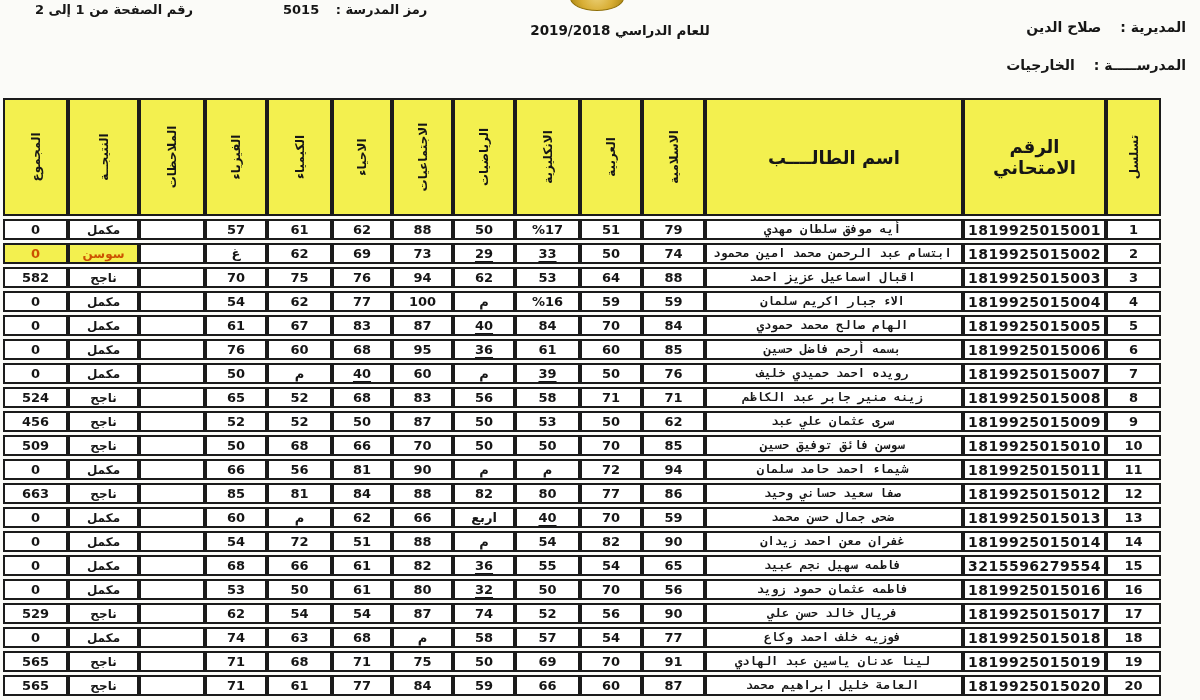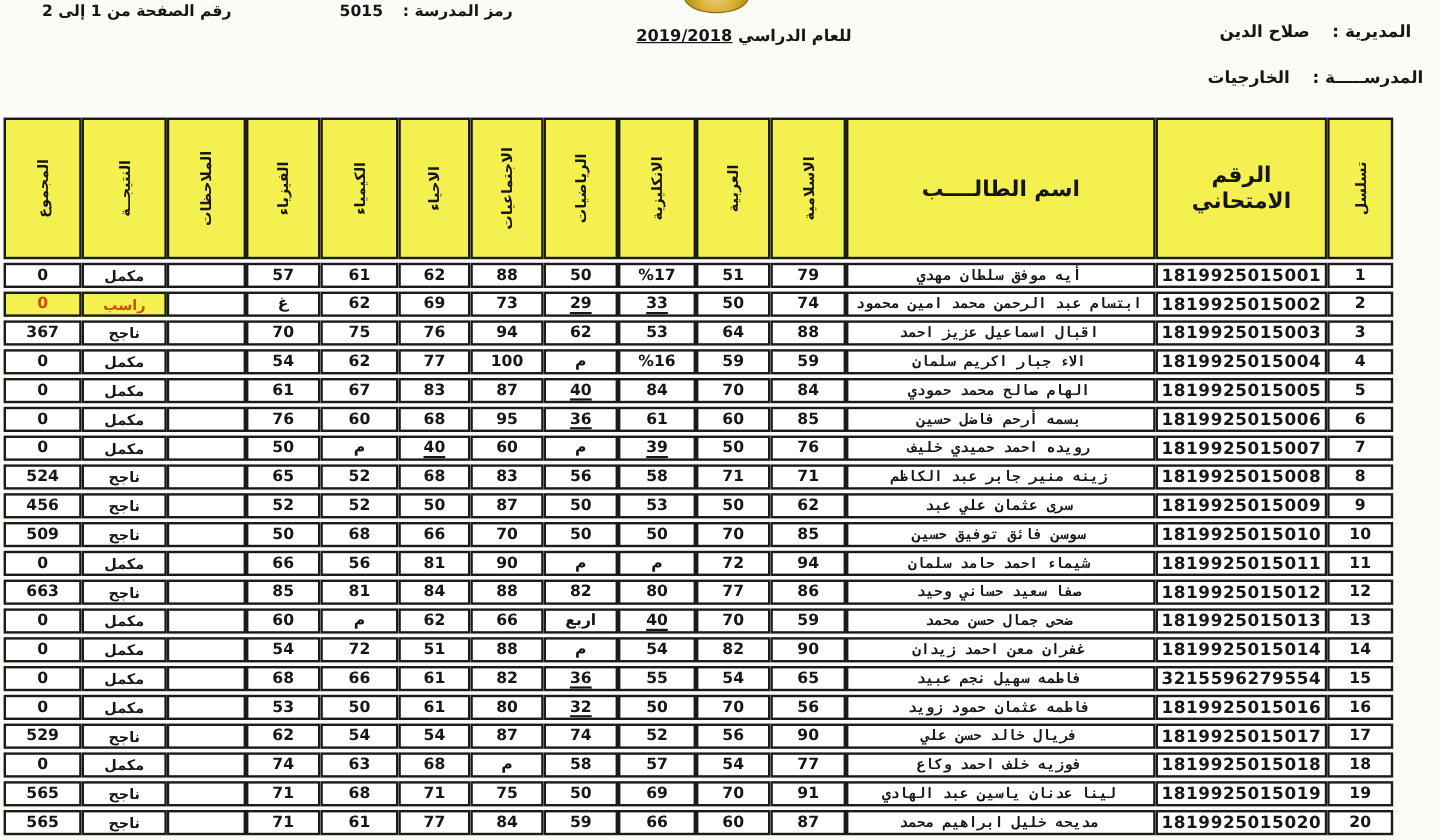--- a/index.html
+++ b/index.html
@@ -16,27 +16,27 @@
   }
   .page{position:relative;width:1200px;height:700px;overflow:hidden;}
 
   
   .emblem{
     position:absolute;left:570px;top:-15px;width:52px;height:24px;
     border-radius:50%;
     background:radial-gradient(circle at 50% 40%, #ecd27a 0%, #d8ae35 55%, #a8820e 100%);
     border:1px solid #8f6f08;
   }
-  .hdr-right{position:absolute;top:20px;right:14px;text-align:center;font-weight:bold;font-size:14px;line-height:1;}
+  .hdr-right{position:absolute;top:20px;right:14px;text-align:right;font-weight:bold;font-size:14px;line-height:1;}
   .hdr-right .line{margin-bottom:24px;white-space:nowrap;}
   .hdr-right .lbl{display:inline-block;}
   .hdr-right .val{display:inline-block;margin-right:14px;}
   .hdr-center{position:absolute;top:10px;left:400px;width:440px;text-align:center;font-weight:bold;font-size:13.5px;}
   .hdr-center .t2{margin-top:12px;}
-  .hdr-center .t2 .yr{display:inline-block;text-decoration:underline;}
+  .hdr-center .t2 .yr{display:inline-block;}
   .hdr-left-group{position:absolute;top:2px;left:0;width:420px;font-weight:bold;font-size:13px;}
   .school-code{position:absolute;left:255px;top:0;white-space:nowrap;margin-left:28px;}
   .school-code .val{display:inline-block;margin-right:12px;}
   .page-info{position:absolute;left:35px;top:0;white-space:nowrap;}
 
   
   table.results{
     position:absolute;top:95px;right:39px;
     width:1158px;table-layout:fixed;
     border-collapse:separate;border-spacing:0 3px;
@@ -202,38 +202,38 @@
           <td class="name-cell">ابتسام عبد الرحمن محمد امين محمود</td>
           <td>74</td>
           <td>50</td>
           <td class="u">33</td>
           <td class="u">29</td>
           <td>73</td>
           <td>69</td>
           <td>62</td>
           <td>غ</td>
           <td></td>
-          <td class="result-cell hl">راسب</td>
+          <td class="result-cell hl">سوسن</td>
           <td class="hl">0</td>
         </tr>
         <tr>
           <td>3</td>
           <td class="exam-cell">1819925015003</td>
           <td class="name-cell">اقبال اسماعيل عزيز احمد</td>
           <td>88</td>
           <td>64</td>
           <td>53</td>
           <td>62</td>
           <td>94</td>
           <td>76</td>
           <td>75</td>
           <td>70</td>
           <td></td>
           <td class="result-cell">ناجح</td>
-          <td>367</td>
+          <td>582</td>
         </tr>
         <tr>
           <td>4</td>
           <td class="exam-cell">1819925015004</td>
           <td class="name-cell">الاء جبار اكريم سلمان</td>
           <td>59</td>
           <td>59</td>
           <td>%16</td>
           <td>م</td>
           <td>100</td>
@@ -480,21 +480,21 @@
           <td>71</td>
           <td>68</td>
           <td>71</td>
           <td></td>
           <td class="result-cell">ناجح</td>
           <td>565</td>
         </tr>
         <tr>
           <td>20</td>
           <td class="exam-cell">1819925015020</td>
-          <td class="name-cell">مديحه خليل ابراهيم محمد</td>
+          <td class="name-cell">العامة خليل ابراهيم محمد</td>
           <td>87</td>
           <td>60</td>
           <td>66</td>
           <td>59</td>
           <td>84</td>
           <td>77</td>
           <td>61</td>
           <td>71</td>
           <td></td>
           <td class="result-cell">ناجح</td>

